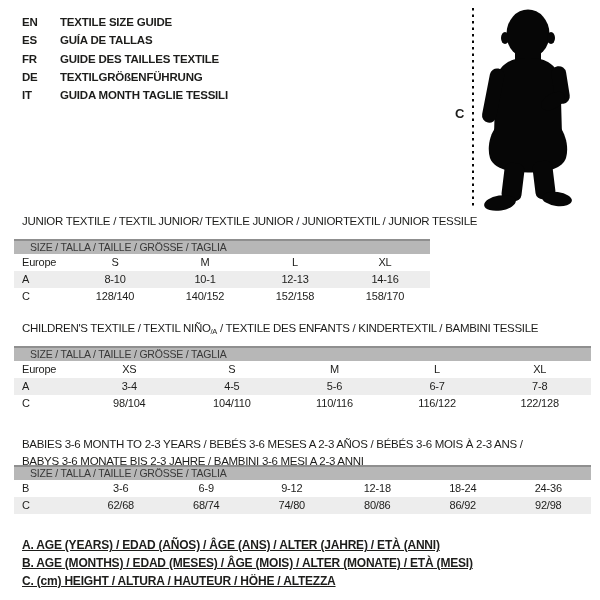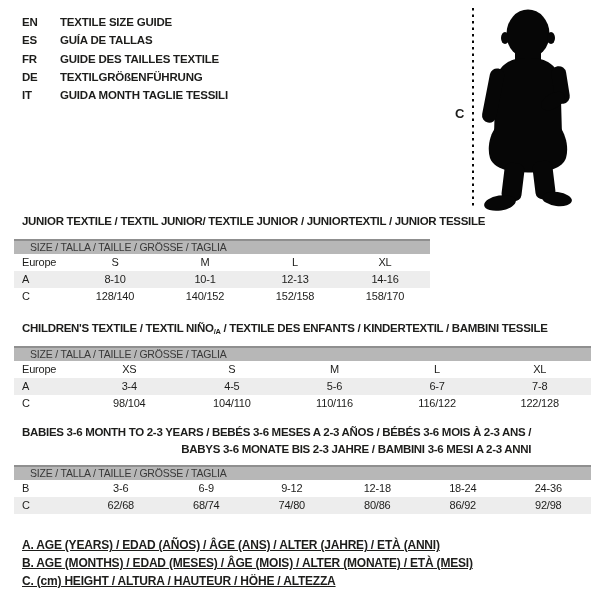--- a/index.html
+++ b/index.html
@@ -19,25 +19,25 @@
   .lang-list{position:absolute;left:22px;top:13px;}
   .lang-row{display:flex;height:18.3px;line-height:18.3px;font-weight:bold;font-size:11.5px;letter-spacing:-0.2px;}
   .lang-code{width:38px;}
 
   
   .figure{position:absolute;left:450px;top:5px;width:148px;height:212px;}
   .figure svg{position:absolute;left:0;top:0;color:var(--silhouette);}
   .c-label{position:absolute;left:5px;top:101px;font-weight:bold;font-size:13px;}
 
   
-  .section-title{position:absolute;font-weight:bold;font-size:11.5px;letter-spacing:-0.3px;white-space:nowrap;text-align:right;}
+  .section-title{position:absolute;font-weight:normal;font-size:11.5px;letter-spacing:-0.3px;white-space:nowrap;}
   .section-title .sub{font-size:7.5px;vertical-align:-2px;}
   .s1-title{left:22px;top:215px;}
   .s2-title{left:22px;top:322px;}
-  .s3-title{left:22px;top:424px;line-height:16.5px;}
+  .s3-title{left:22px;top:436px;line-height:16.5px;}
 
   
   .size-table{position:absolute;font-size:11px;letter-spacing:-0.2px;}
   .s1-table{left:14px;top:239px;width:416px;}
   .s2-table{left:14px;top:346px;width:577px;}
   .s3-table{left:14px;top:465px;width:577px;}
   .thead{height:13px;line-height:13px;background:var(--header-bg);border-top:2px solid var(--header-border);
          padding-left:16px;color:#383838;font-size:10.5px;}
   .trow{display:flex;height:17px;line-height:17px;}
   .trow.shaded{background:var(--alt-row);}

